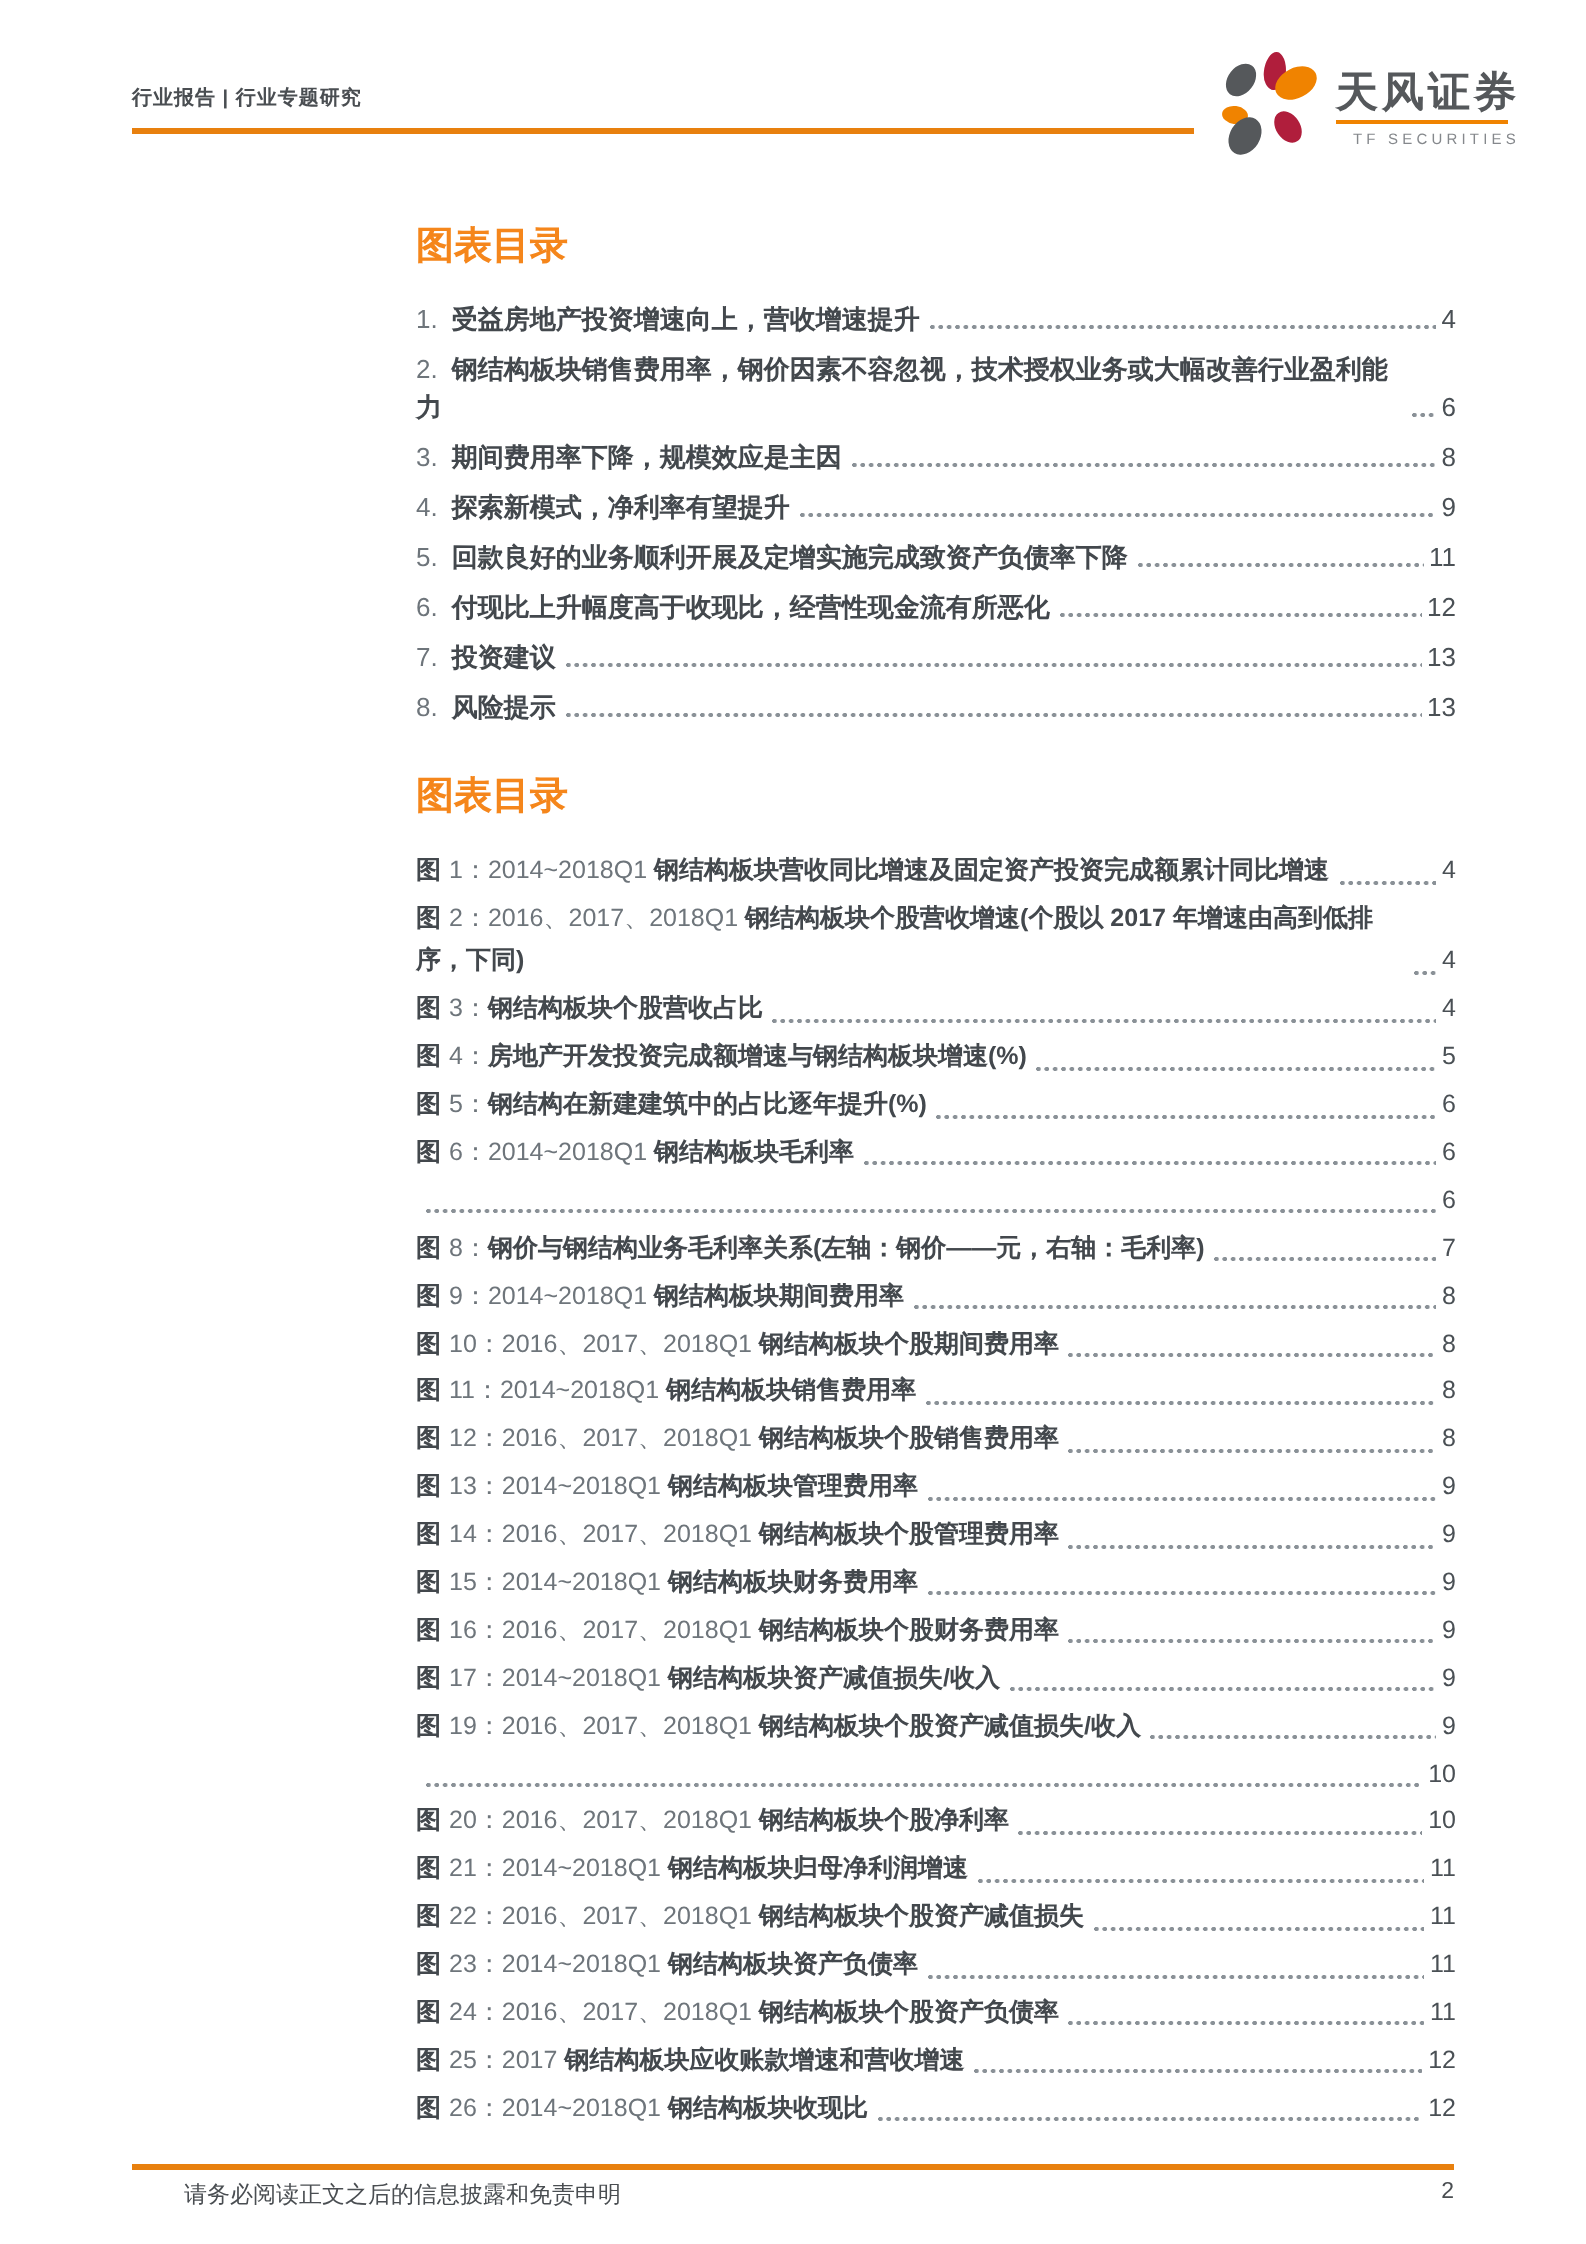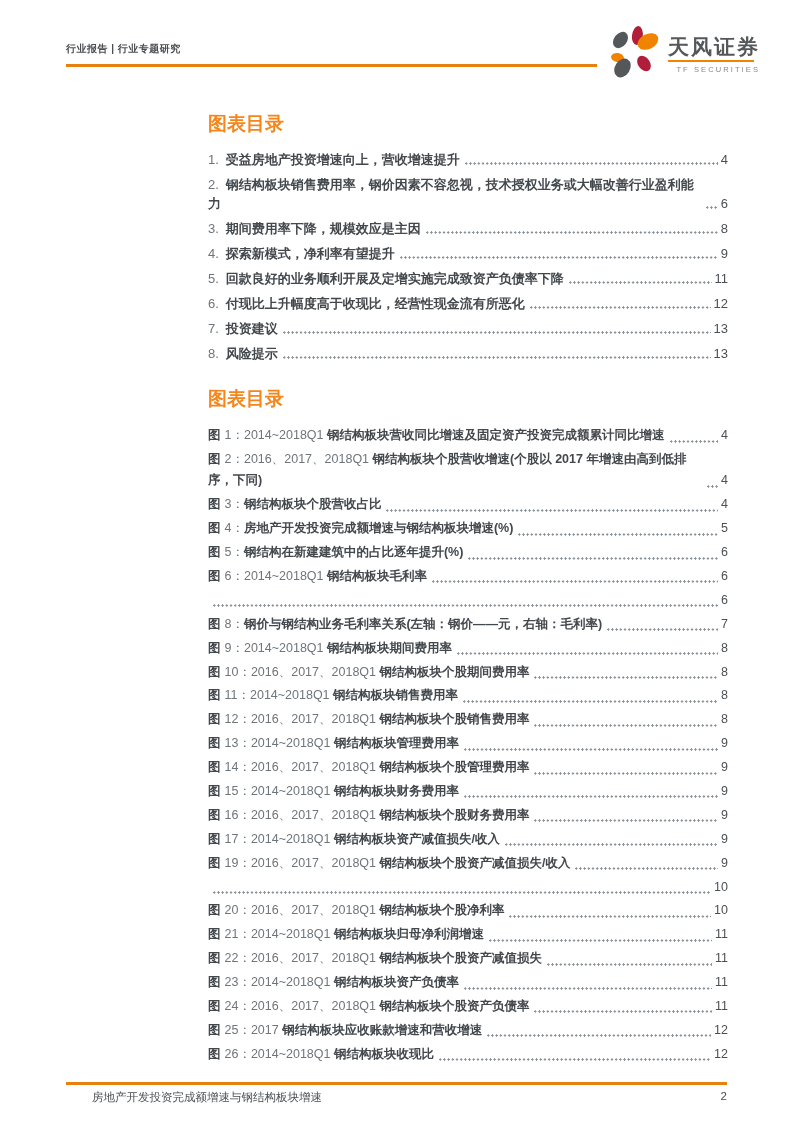--- a/index.html
+++ b/index.html
@@ -285,14 +285,14 @@
         <span class="txt"><span class="fig">图</span><span class="num">26：</span><span class="meta">2014~2018Q1 </span><span class="title">钢结构板块收现比</span></span>
         <span class="leader"></span>
         <span class="pg">12</span>
       </div>
 
   </div>
 
 </div>
 
 <div class="footer-rule"></div>
-<div class="footer-text">房地产开发投资完成额增速与钢结构板块增速</div>
+<div class="footer-text">请务必阅读正文之后的信息披露和免责申明</div>
 <div class="footer-page">2</div>
 
 </body></html>

